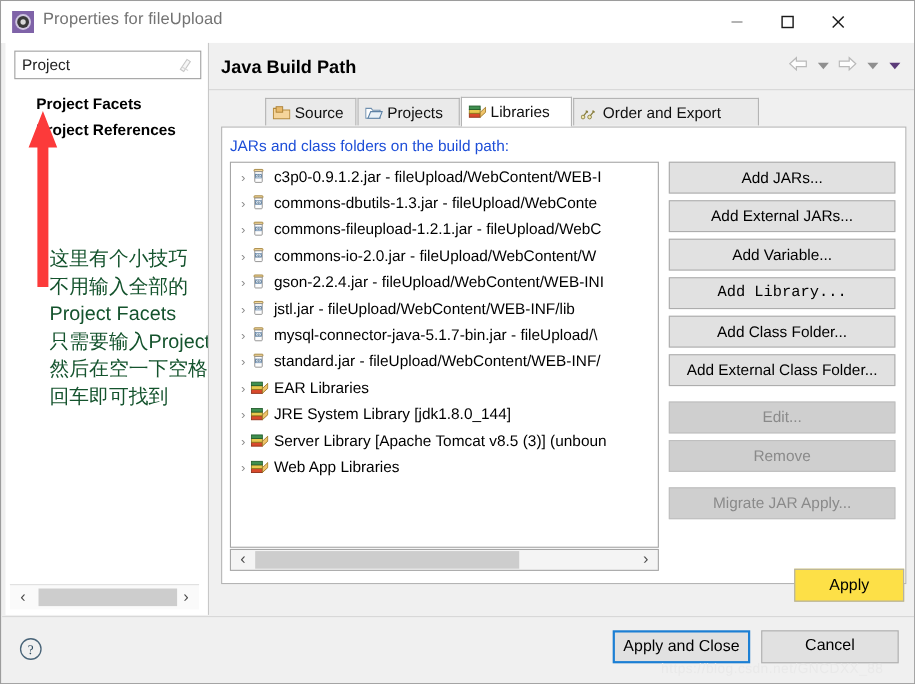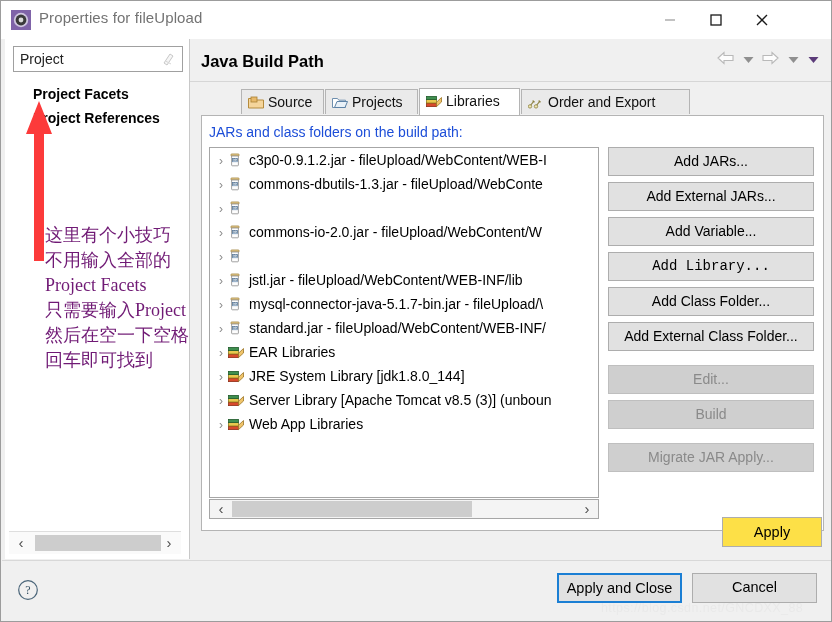--- a/index.html
+++ b/index.html
@@ -27,22 +27,22 @@
              box-sizing:border-box;}
   .filterbox{position:absolute;left:8px;top:7px;width:170px;height:26px;background:#fff;
              border:1px solid #a0a0a0;box-sizing:border-box;}
   .filterbox .ftext{position:absolute;left:6px;top:4px;font-size:14px;color:#222;}
   .filterbox .fclear{position:absolute;right:6px;top:5px;width:15px;height:15px;opacity:.55;}
   .tree-item{position:absolute;left:28px;font-weight:bold;font-size:14px;white-space:nowrap;color:#000;}
   .tree-facets{top:47px;}
   .tree-refs{top:71px;}
 
   
-  .anno{position:absolute;left:44px;top:222px;width:175px;color:#701a75;
-        font-size:18px;line-height:25px;white-space:nowrap;font-family:Liberation Serif, serif;}
+  .anno{position:absolute;left:44px;top:222px;width:175px;color:#14532d;
+        font-size:18px;line-height:25px;white-space:nowrap;font-family:Liberation Sans, sans-serif;}
   .anno div{white-space:nowrap;}
   .arrow{position:absolute;left:20px;top:62px;width:28px;height:160px;}
 
   
   .lscroll{position:absolute;left:8px;top:530px;width:172px;height:22px;background:#fafafa;
            border-top:1px solid #dedede;}
   .lscroll .thumb{position:absolute;left:26px;top:3px;width:126px;height:16px;background:#cdcdcd;}
   .lscroll .ar{position:absolute;top:2px;width:22px;height:18px;color:#4d4d4d;font-size:15px;
                text-align:center;line-height:18px;}
   .lscroll .arl{left:1px;} .lscroll .arr{right:1px;}
@@ -272,33 +272,33 @@
                 <rect x="3" y="1" width="8" height="2" rx="0.6" fill="#f2d79a" stroke="#9d7d35" stroke-width=".8"></rect>
                 <path d="M3.6 3 L3.6 12 A0.8 0.8 0 0 0 4.4 12.8 L9.6 12.8 A0.8 0.8 0 0 0 10.4 12 L10.4 3 Z" fill="#fdfdfd" stroke="#8a8a8a" stroke-width=".8"></path>
                 <rect x="4.4" y="5.4" width="5.2" height="3.4" fill="#d9e6f2" stroke="#5b7fa5" stroke-width=".6"></rect>
                 <text x="7" y="8.3" font-size="3.2" fill="#28445e" text-anchor="middle" font-family="Liberation Sans, sans-serif">010</text>
               </svg></span><span class="lbl">commons-dbutils-1.3.jar - fileUpload/WebConte</span></div>
           <div class="row"><span class="exp">›</span><span class="ic"><svg width="14" height="14" viewBox="0 0 14 14">
                 <rect x="3" y="1" width="8" height="2" rx="0.6" fill="#f2d79a" stroke="#9d7d35" stroke-width=".8"></rect>
                 <path d="M3.6 3 L3.6 12 A0.8 0.8 0 0 0 4.4 12.8 L9.6 12.8 A0.8 0.8 0 0 0 10.4 12 L10.4 3 Z" fill="#fdfdfd" stroke="#8a8a8a" stroke-width=".8"></path>
                 <rect x="4.4" y="5.4" width="5.2" height="3.4" fill="#d9e6f2" stroke="#5b7fa5" stroke-width=".6"></rect>
                 <text x="7" y="8.3" font-size="3.2" fill="#28445e" text-anchor="middle" font-family="Liberation Sans, sans-serif">010</text>
-              </svg></span></div>
+              </svg></span><span class="lbl">commons-fileupload-1.2.1.jar - fileUpload/WebC</span></div>
           <div class="row"><span class="exp">›</span><span class="ic"><svg width="14" height="14" viewBox="0 0 14 14">
                 <rect x="3" y="1" width="8" height="2" rx="0.6" fill="#f2d79a" stroke="#9d7d35" stroke-width=".8"></rect>
                 <path d="M3.6 3 L3.6 12 A0.8 0.8 0 0 0 4.4 12.8 L9.6 12.8 A0.8 0.8 0 0 0 10.4 12 L10.4 3 Z" fill="#fdfdfd" stroke="#8a8a8a" stroke-width=".8"></path>
                 <rect x="4.4" y="5.4" width="5.2" height="3.4" fill="#d9e6f2" stroke="#5b7fa5" stroke-width=".6"></rect>
                 <text x="7" y="8.3" font-size="3.2" fill="#28445e" text-anchor="middle" font-family="Liberation Sans, sans-serif">010</text>
               </svg></span><span class="lbl">commons-io-2.0.jar - fileUpload/WebContent/W</span></div>
           <div class="row"><span class="exp">›</span><span class="ic"><svg width="14" height="14" viewBox="0 0 14 14">
                 <rect x="3" y="1" width="8" height="2" rx="0.6" fill="#f2d79a" stroke="#9d7d35" stroke-width=".8"></rect>
                 <path d="M3.6 3 L3.6 12 A0.8 0.8 0 0 0 4.4 12.8 L9.6 12.8 A0.8 0.8 0 0 0 10.4 12 L10.4 3 Z" fill="#fdfdfd" stroke="#8a8a8a" stroke-width=".8"></path>
                 <rect x="4.4" y="5.4" width="5.2" height="3.4" fill="#d9e6f2" stroke="#5b7fa5" stroke-width=".6"></rect>
                 <text x="7" y="8.3" font-size="3.2" fill="#28445e" text-anchor="middle" font-family="Liberation Sans, sans-serif">010</text>
-              </svg></span></div>
+              </svg></span><span class="lbl">gson-2.2.4.jar - fileUpload/WebContent/WEB-INI</span></div>
           <div class="row"><span class="exp">›</span><span class="ic"><svg width="14" height="14" viewBox="0 0 14 14">
                 <rect x="3" y="1" width="8" height="2" rx="0.6" fill="#f2d79a" stroke="#9d7d35" stroke-width=".8"></rect>
                 <path d="M3.6 3 L3.6 12 A0.8 0.8 0 0 0 4.4 12.8 L9.6 12.8 A0.8 0.8 0 0 0 10.4 12 L10.4 3 Z" fill="#fdfdfd" stroke="#8a8a8a" stroke-width=".8"></path>
                 <rect x="4.4" y="5.4" width="5.2" height="3.4" fill="#d9e6f2" stroke="#5b7fa5" stroke-width=".6"></rect>
                 <text x="7" y="8.3" font-size="3.2" fill="#28445e" text-anchor="middle" font-family="Liberation Sans, sans-serif">010</text>
               </svg></span><span class="lbl">jstl.jar - fileUpload/WebContent/WEB-INF/lib</span></div>
           <div class="row"><span class="exp">›</span><span class="ic"><svg width="14" height="14" viewBox="0 0 14 14">
                 <rect x="3" y="1" width="8" height="2" rx="0.6" fill="#f2d79a" stroke="#9d7d35" stroke-width=".8"></rect>
                 <path d="M3.6 3 L3.6 12 A0.8 0.8 0 0 0 4.4 12.8 L9.6 12.8 A0.8 0.8 0 0 0 10.4 12 L10.4 3 Z" fill="#fdfdfd" stroke="#8a8a8a" stroke-width=".8"></path>
                 <rect x="4.4" y="5.4" width="5.2" height="3.4" fill="#d9e6f2" stroke="#5b7fa5" stroke-width=".6"></rect>
@@ -343,21 +343,21 @@
       </div>
 
       <div class="btncol">
         <div class="pbtn" style="top:0px;">Add JARs...</div>
         <div class="pbtn" style="top:35px;">Add External JARs...</div>
         <div class="pbtn" style="top:70px;">Add Variable...</div>
         <div class="pbtn" style="top:105px;font-family:Liberation Mono, monospace;">Add Library...</div>
         <div class="pbtn" style="top:140px;">Add Class Folder...</div>
         <div class="pbtn" style="top:175px;">Add External Class Folder...</div>
         <div class="pbtn disabled" style="top:218px;">Edit...</div>
-        <div class="pbtn disabled" style="top:253px;">Build</div>
+        <div class="pbtn disabled" style="top:253px;">Remove</div>
         <div class="pbtn disabled" style="top:296px;">Migrate JAR Apply...</div>
       </div>
 
     </div>
   </div>
 
   <div class="apply-btn">Apply</div>
 
   <div class="footer">
     <span class="help-icon">

